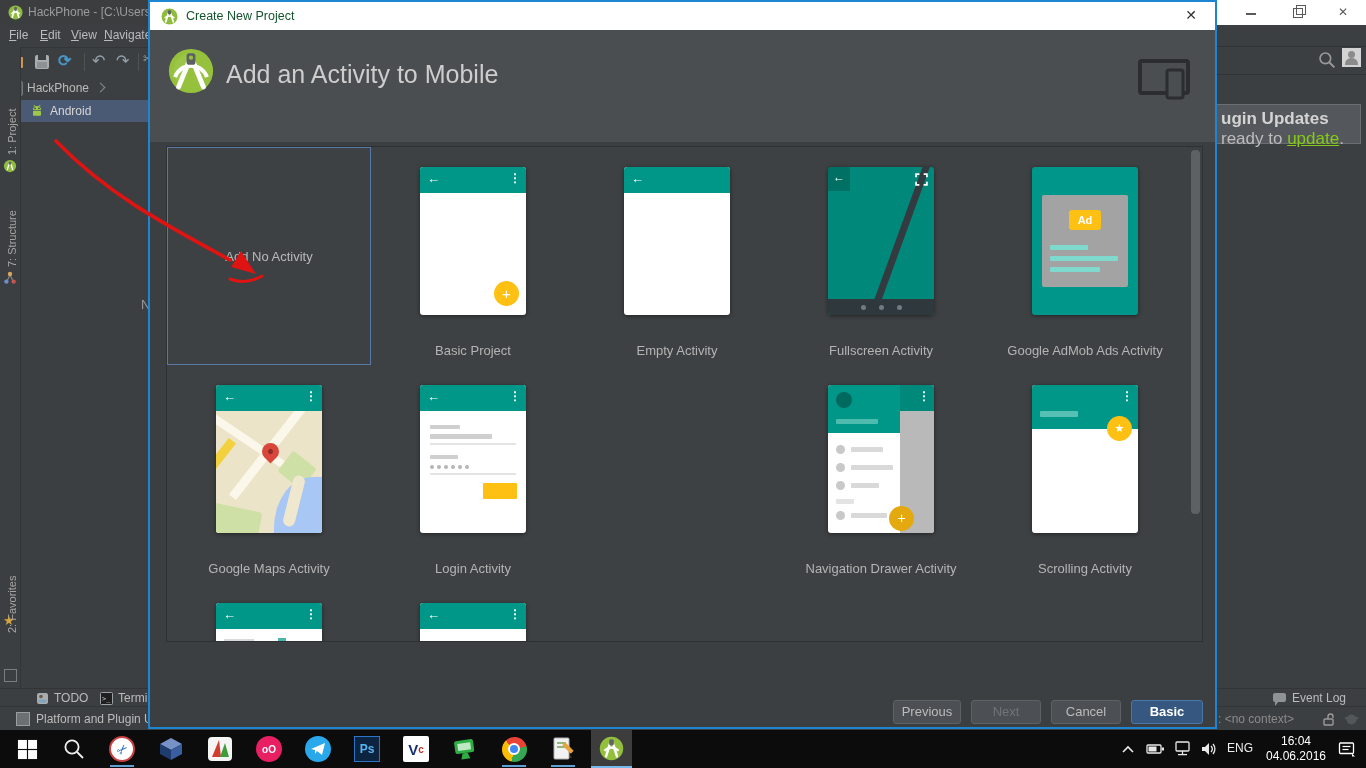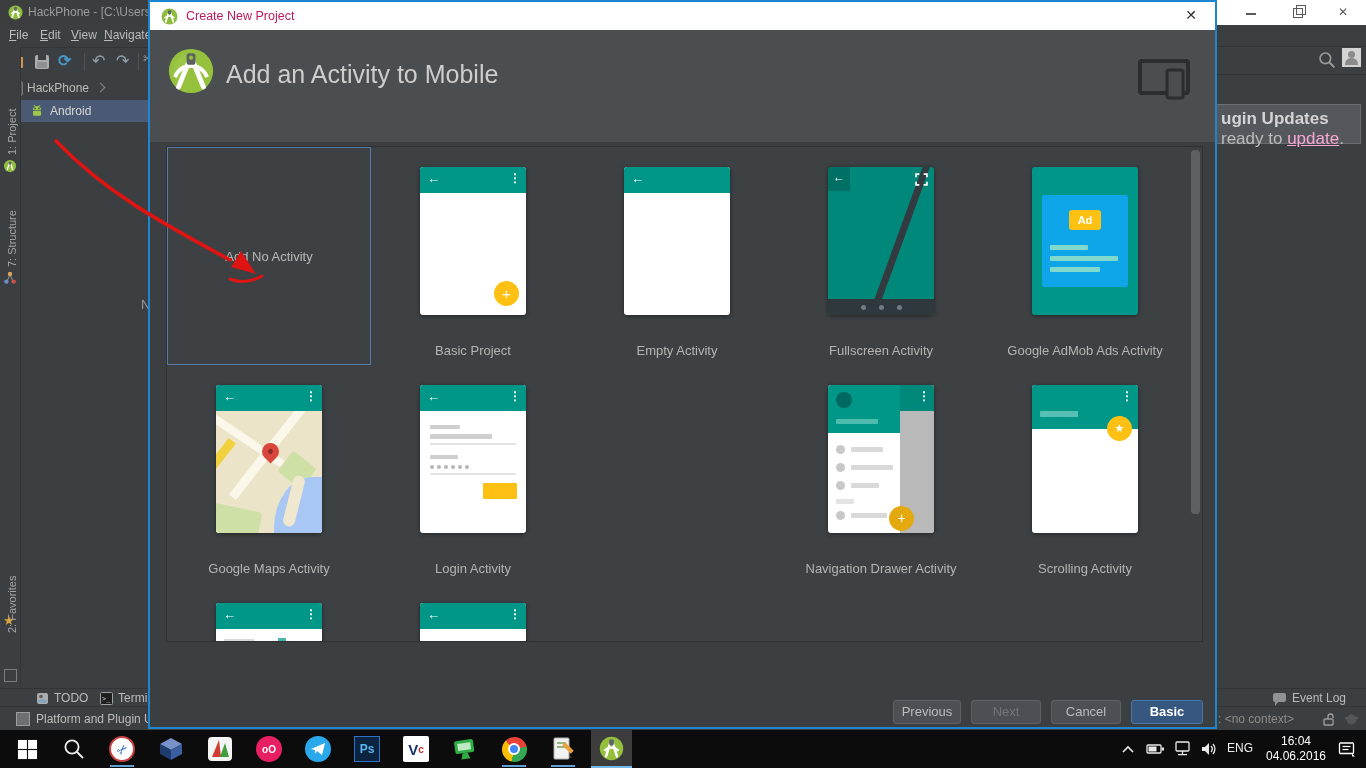--- a/index.html
+++ b/index.html
@@ -42,32 +42,32 @@
 
   
   .ide-right{position:absolute;left:1216px;top:25px;width:150px;height:705px;background:#3c3f41;}
   .ide-right .hline{position:absolute;left:0;width:150px;height:1px;background:#313335;}
   .avatar-box{position:absolute;left:1342px;top:48px;width:19px;height:19px;background:#d3d3d3;}
   .avatar-box::before{content:"";position:absolute;left:6px;top:3px;width:7px;height:7px;border-radius:50%;background:#8b8b8b;}
   .avatar-box::after{content:"";position:absolute;left:3px;top:10px;width:13px;height:7px;border-radius:6px 6px 0 0;background:#8b8b8b;}
   .popup{position:absolute;font-size:17px;color:#bcbcbc;}
   .popup1{left:1217px;top:104px;width:144px;height:40px;background:#54575b;border:1px solid #6b6e71;border-left:none;padding:4px 0 0 4px;box-sizing:border-box;}
   .popup1 .t1{font-weight:bold;color:#d4d4d4;}
-  .popup1 a{color:#f9a8d4;text-decoration:underline;}
+  .popup1 a{color:#84cc16;text-decoration:underline;}
   .popup2{left:1217px;top:150px;width:144px;height:118px;background:#4f5255;border:1px solid #626568;border-left:none;padding:16px 0 0 4px;box-sizing:border-box;line-height:15.5px;color:#b6b6b6;}
   .eventlog-row{position:absolute;left:1216px;top:688px;width:150px;height:18px;border-top:1px solid #323435;color:#bbbbbb;font-size:12px;}
   .statusbar-right{position:absolute;left:1216px;top:706px;width:150px;height:23px;border-top:1px solid #323435;color:#8a8a8a;font-size:12px;}
 
   
   .arrow-svg{position:absolute;left:0;top:0;z-index:30;pointer-events:none;}
 
   
   .dialog{position:absolute;left:148px;top:0;width:1069px;height:729px;border:2px solid #1d86d2;box-sizing:border-box;background:#3c3f41;z-index:10;}
   .dlg-titlebar{position:absolute;left:0;top:0;width:100%;height:28px;background:#ffffff;}
-  .dlg-title{position:absolute;left:36px;top:7px;font-size:12.5px;color:#be185d;}
+  .dlg-title{position:absolute;left:36px;top:7px;font-size:12.5px;color:#14532d;}
   .dlg-close{position:absolute;right:18px;top:5px;font-size:14px;color:#333333;}
   .dlg-header{position:absolute;left:0;top:28px;width:100%;height:112px;background:#4b4e50;}
   .dlg-header-title{position:absolute;left:76px;top:30px;font-size:25px;color:#cdcdcd;}
   .dlg-device-icon{position:absolute;right:22px;top:28px;}
   .grid-panel{position:absolute;left:16px;top:144px;width:1037px;height:496px;background:#3e4143;border:1px solid #2e3133;box-sizing:border-box;overflow:hidden;}
   .vscroll{position:absolute;right:2px;top:3px;width:9px;height:364px;background:#5e6163;border-radius:4px;}
   .cell{position:absolute;width:204px;height:218px;}
   .cell.sel{border:1px solid #5878a8;box-sizing:border-box;}
   .sel-label{position:absolute;left:0;top:101px;width:100%;text-align:center;color:#b9b9b9;font-size:13px;}
   .card-label{position:absolute;left:0;top:196px;width:100%;text-align:center;color:#b4b4b4;font-size:13px;}
@@ -80,21 +80,21 @@
   
   .th-fs{background:#00897b;}
   .fs-diag{position:absolute;left:66px;top:-26px;width:7px;height:210px;background:#333b40;transform:rotate(20deg);}
   .fs-back{position:absolute;left:0;top:0;width:22px;height:24px;background:rgba(0,0,0,.18);}
   .fs-back span{position:absolute;left:5px;top:3px;color:#fff;font-size:12px;font-weight:bold;}
   .fs-expand{position:absolute;right:6px;top:6px;}
   .fs-bottom{position:absolute;left:0;bottom:0;width:100%;height:16px;background:#2f383d;display:flex;align-items:center;justify-content:center;gap:13px;}
   .fs-dot{width:5px;height:5px;border-radius:50%;background:#707b81;}
   
   .th-ad{background:#00978b;}
-  .ad-inner{position:absolute;left:10px;top:28px;right:10px;bottom:28px;background:#0ea5e9;border-radius:2px;}
+  .ad-inner{position:absolute;left:10px;top:28px;right:10px;bottom:28px;background:#a3a3a3;border-radius:2px;}
   .ad-badge{position:absolute;left:50%;transform:translateX(-50%);top:15px;width:32px;height:20px;background:#fdc013;border-radius:3px;color:#fff;font-weight:bold;font-size:11px;line-height:20px;text-align:center;}
   .ad-line{position:absolute;height:5px;background:#7fd9cd;border-radius:1px;left:8px;}
   
   .map-body{position:absolute;left:0;top:26px;right:0;bottom:0;background:#ece4c8;overflow:hidden;}
   .map-road-w1{position:absolute;left:52px;top:-30px;width:9px;height:130px;background:#fbf7ea;transform:rotate(38deg);}
   .map-road-w2{position:absolute;left:-16px;top:34px;width:120px;height:8px;background:#fbf7ea;transform:rotate(34deg);}
   .map-road-y{position:absolute;left:-22px;top:18px;width:9px;height:110px;background:#f3d03e;transform:rotate(38deg);}
   .map-green1{position:absolute;left:66px;top:46px;width:30px;height:26px;background:#cfe0a6;transform:rotate(38deg);border-radius:3px;}
   .map-green2{position:absolute;left:-10px;top:96px;width:52px;height:50px;background:#cfe0a6;transform:rotate(12deg);border-radius:4px;}
   .map-water{position:absolute;left:58px;top:66px;width:70px;height:92px;background:#a9c7f4;border-radius:55% 0 0 38%;}

